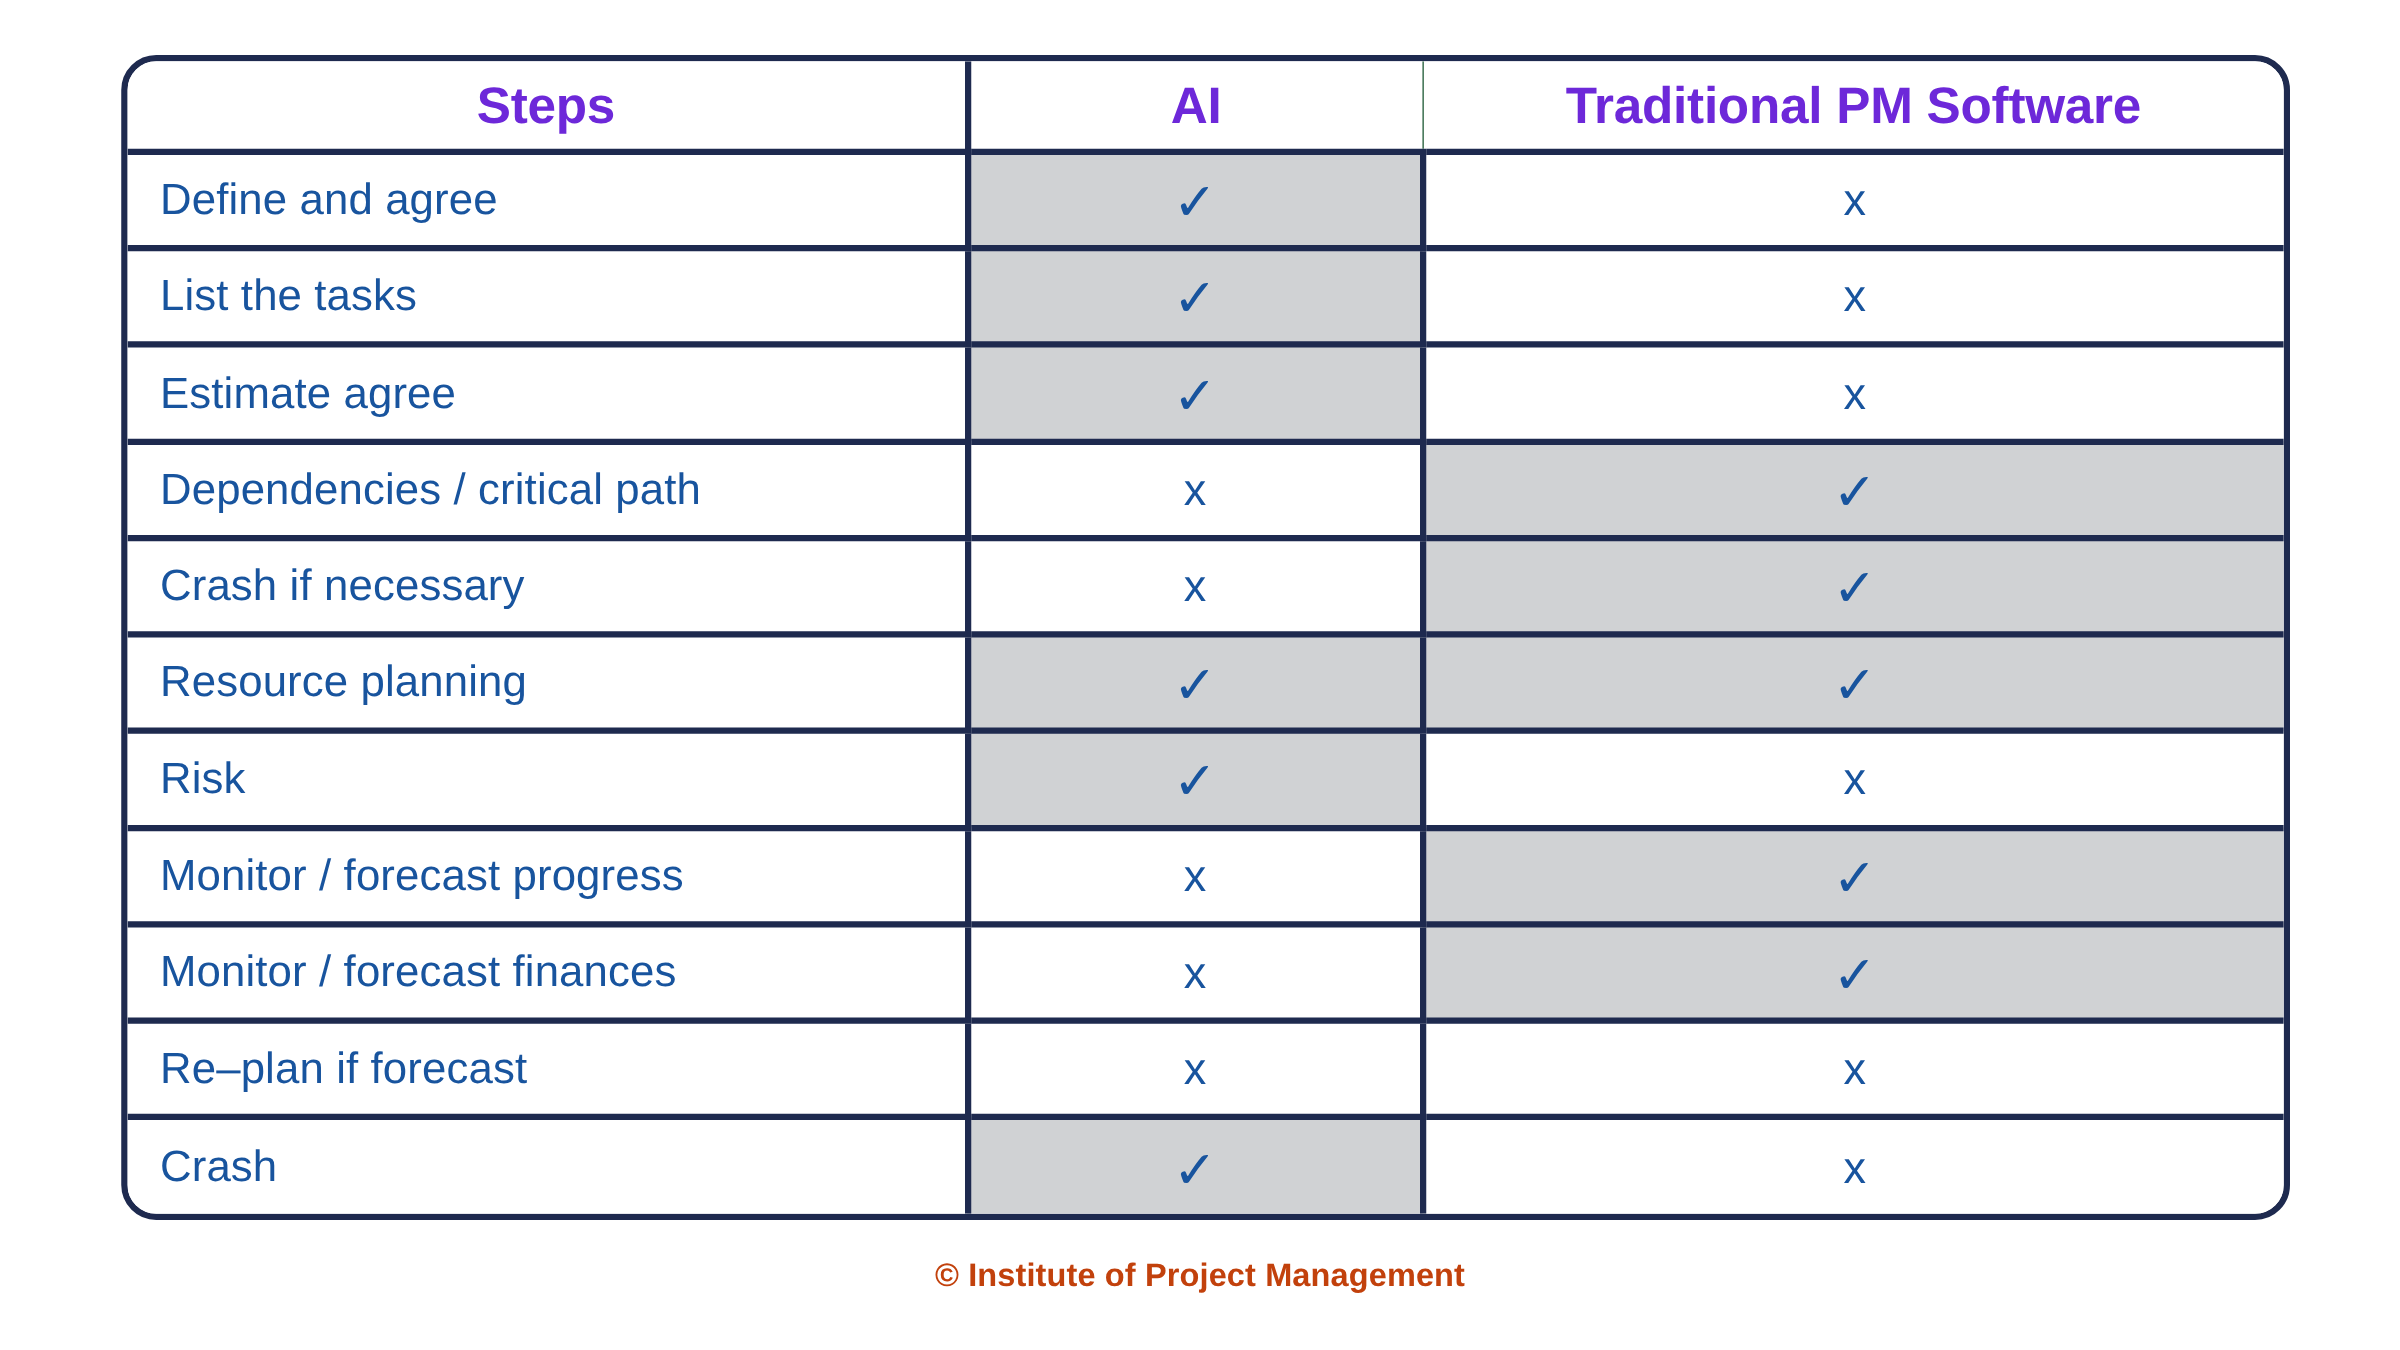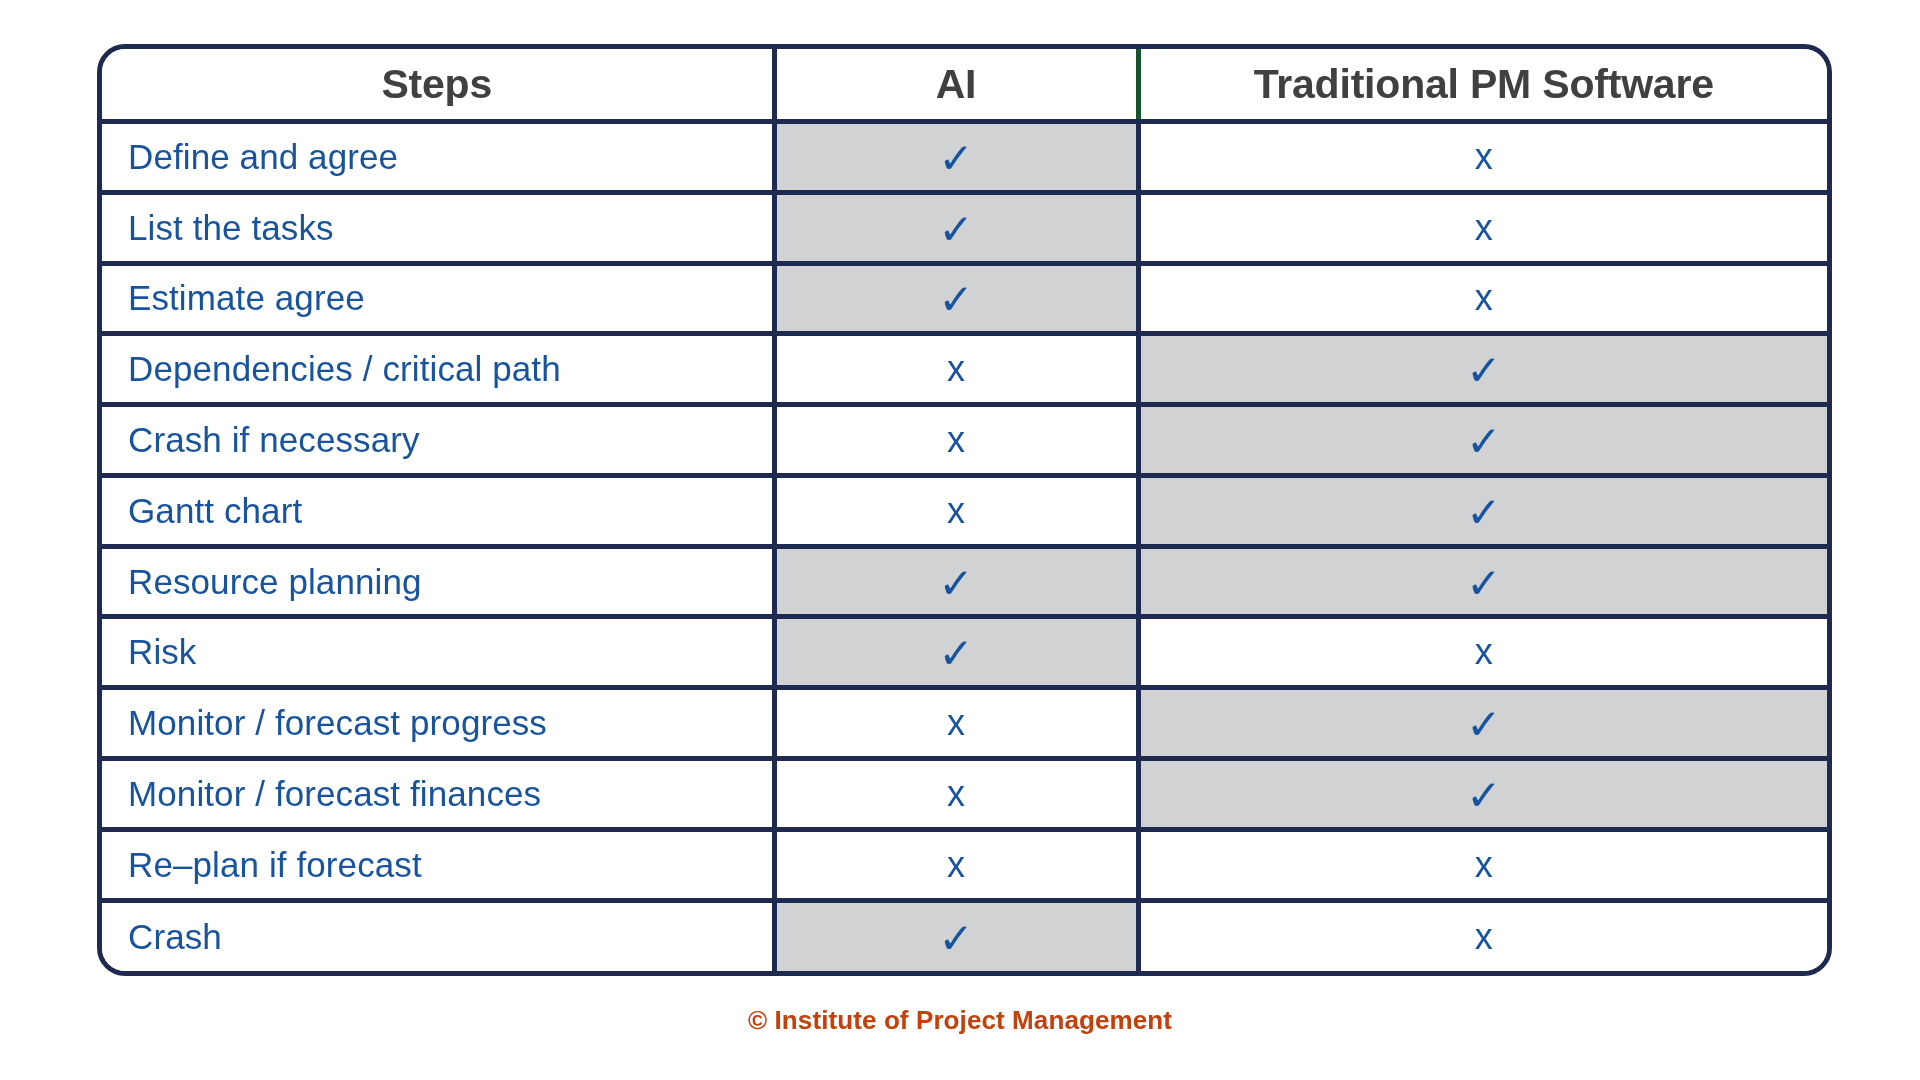--- a/index.html
+++ b/index.html
@@ -41,30 +41,30 @@
   }
 
   table.cmp col.c-steps { width: 672px; }
   table.cmp col.c-ai    { width: 364px; }
   table.cmp col.c-pm    { width: 689px; }
 
   
   thead th {
     height: 70px;
     padding: 0 4px;
-    color: #404040;
+    color: #6d28d9;
     font-size: 41px;
     font-weight: bold;
     text-align: center;
     border-bottom: 5px solid #1e2a4f;
     background: #ffffff;
     letter-spacing: -0.2px;
   }
   thead th.h-steps { border-right: 5px solid #1e2a4f; }
-  thead th.h-ai    { border-right: 5px solid #14532d; }
+  thead th.h-ai    { border-right: 1px solid #14532d; }
 
   
   tbody tr { height: 66px; }
   tbody td {
     border-top: 5px solid #1e2a4f;
     padding: 0;
     background: #ffffff;
     box-sizing: border-box;
   }
   tbody tr:first-child td { border-top: none; }
@@ -159,25 +159,20 @@
             <td class="step">Dependencies / critical path</td>
             <td class="mark ai"><span class="glyph-x">x</span></td>
             <td class="mark pm shaded"><span class="glyph-check">✓</span></td>
           </tr>
           <tr>
             <td class="step">Crash if necessary</td>
             <td class="mark ai"><span class="glyph-x">x</span></td>
             <td class="mark pm shaded"><span class="glyph-check">✓</span></td>
           </tr>
           <tr>
-            <td class="step">Gantt chart</td>
-            <td class="mark ai"><span class="glyph-x">x</span></td>
-            <td class="mark pm shaded"><span class="glyph-check">✓</span></td>
-          </tr>
-          <tr>
             <td class="step">Resource planning</td>
             <td class="mark ai shaded"><span class="glyph-check">✓</span></td>
             <td class="mark pm shaded"><span class="glyph-check">✓</span></td>
           </tr>
           <tr>
             <td class="step">Risk</td>
             <td class="mark ai shaded"><span class="glyph-check">✓</span></td>
             <td class="mark pm"><span class="glyph-x">x</span></td>
           </tr>
           <tr>

